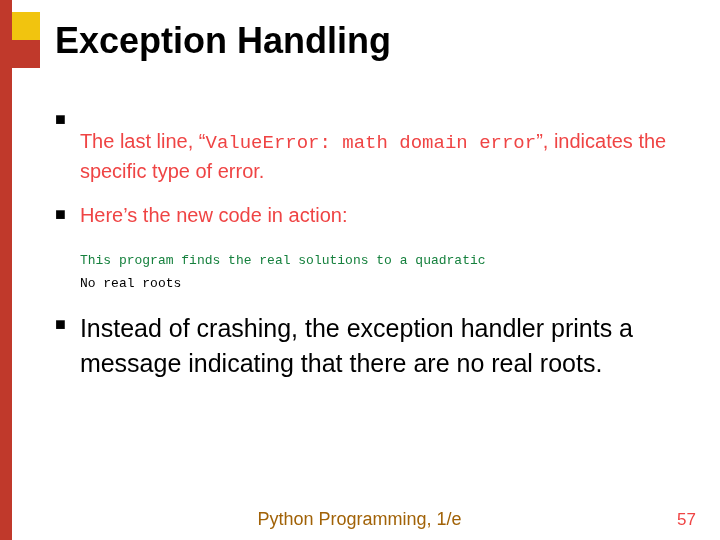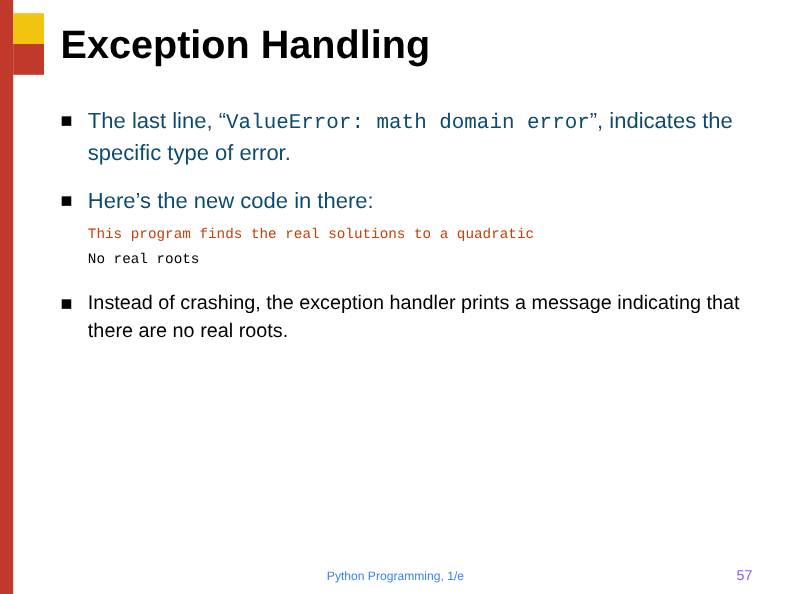--- a/index.html
+++ b/index.html
@@ -52,21 +52,21 @@
       left: 55px;
       top: 20px;
       right: 20px;
       bottom: 30px;
     }
 
     .title {
       font-size: 36px;
       font-weight: bold;
       color: #000000;
-      margin-bottom: 34px;
+      margin-bottom: 44px;
       font-family: Arial, Helvetica, sans-serif;
     }
 
     .bullet-list {
       list-style: none;
       padding: 0;
     }
 
     .bullet-item {
       display: flex;
@@ -78,69 +78,70 @@
       font-size: 18px;
       margin-right: 14px;
       margin-top: 3px;
       flex-shrink: 0;
       color: #000;
     }
 
     .bullet-text {
       font-size: 20px;
       line-height: 1.4;
-      color: #0c4a6e;
+      color: #ef4444;
       font-family: Arial, Helvetica, sans-serif;
+      margin-top: 21px;
     }
 
     .inline-code {
       font-family: 'Courier New', Courier, monospace;
       font-size: 19px;
     }
 
     .code-block {
       font-family: 'Courier New', Courier, monospace;
       font-size: 13px;
-      color: #c2410c;
-      margin-top: 6px;
+      color: #15803d;
+      margin-top: 22px;
       margin-bottom: 6px;
       line-height: 1.5;
       margin-left: 0;
     }
 
     .bullet-item-third {
       display: flex;
       align-items: flex-start;
       margin-top: 8px;
     }
 
     .bullet-text-large {
-      font-size: 18px;
+      font-size: 25px;
       line-height: 1.4;
       color: #000000;
       font-family: Arial, Helvetica, sans-serif;
     }
 
     .footer-center {
       position: absolute;
       bottom: 10px;
       left: 0;
       right: 1px;
       text-align: center;
-      font-size: 11px;
-      color: #3b82f6;
+      font-size: 18px;
+      color: #a16207;
       font-family: Arial, Helvetica, sans-serif;
     }
 
     .footer-right {
       position: absolute;
       bottom: 10px;
-      right: 36px;
-      font-size: 13px;
-      color: #8b5cf6;
+      right: 24px;
+      font-size: 17px;
+      color: #ef4444;
       font-family: Arial, Helvetica, sans-serif;
     }
 
     .no-real-roots {
       font-family: 'Courier New', Courier, monospace;
       font-size: 13px;
       color: #000000;
       margin-top: 4px;
       margin-bottom: 4px;
     }
@@ -164,21 +165,21 @@
     <li class="bullet-item">
       <span class="bullet-dot">■</span>
       <span class="bullet-text">
         The last line, “<span class="inline-code">ValueError: math domain error</span>”, indicates the specific type of error.
       </span>
     </li>
 
     <li class="bullet-item">
       <span class="bullet-dot">■</span>
       <div>
-        <span class="bullet-text">Here’s the new code in there:</span>
+        <span class="bullet-text">Here’s the new code in action:</span>
 
         <div class="code-block">This program finds the real solutions to a quadratic</div>
 
 
         <div class="no-real-roots">No real roots</div>
       </div>
     </li>
 
     <li class="bullet-item-third">
       <span class="bullet-dot" style="font-size:18px; margin-right:14px; margin-top:3px; flex-shrink:0;">■</span>

